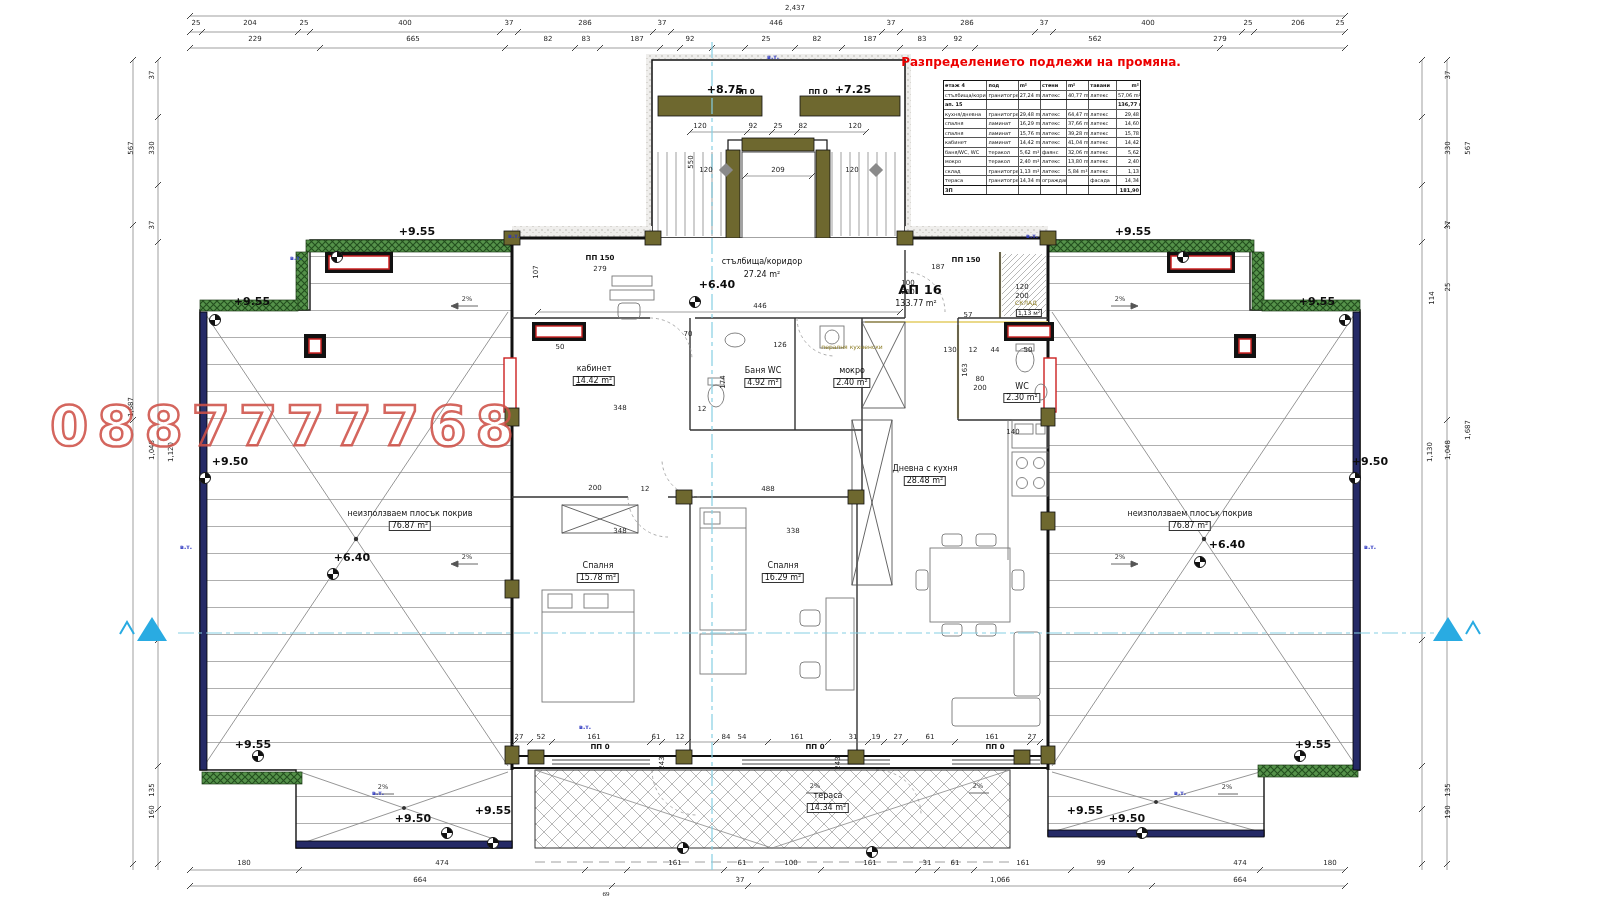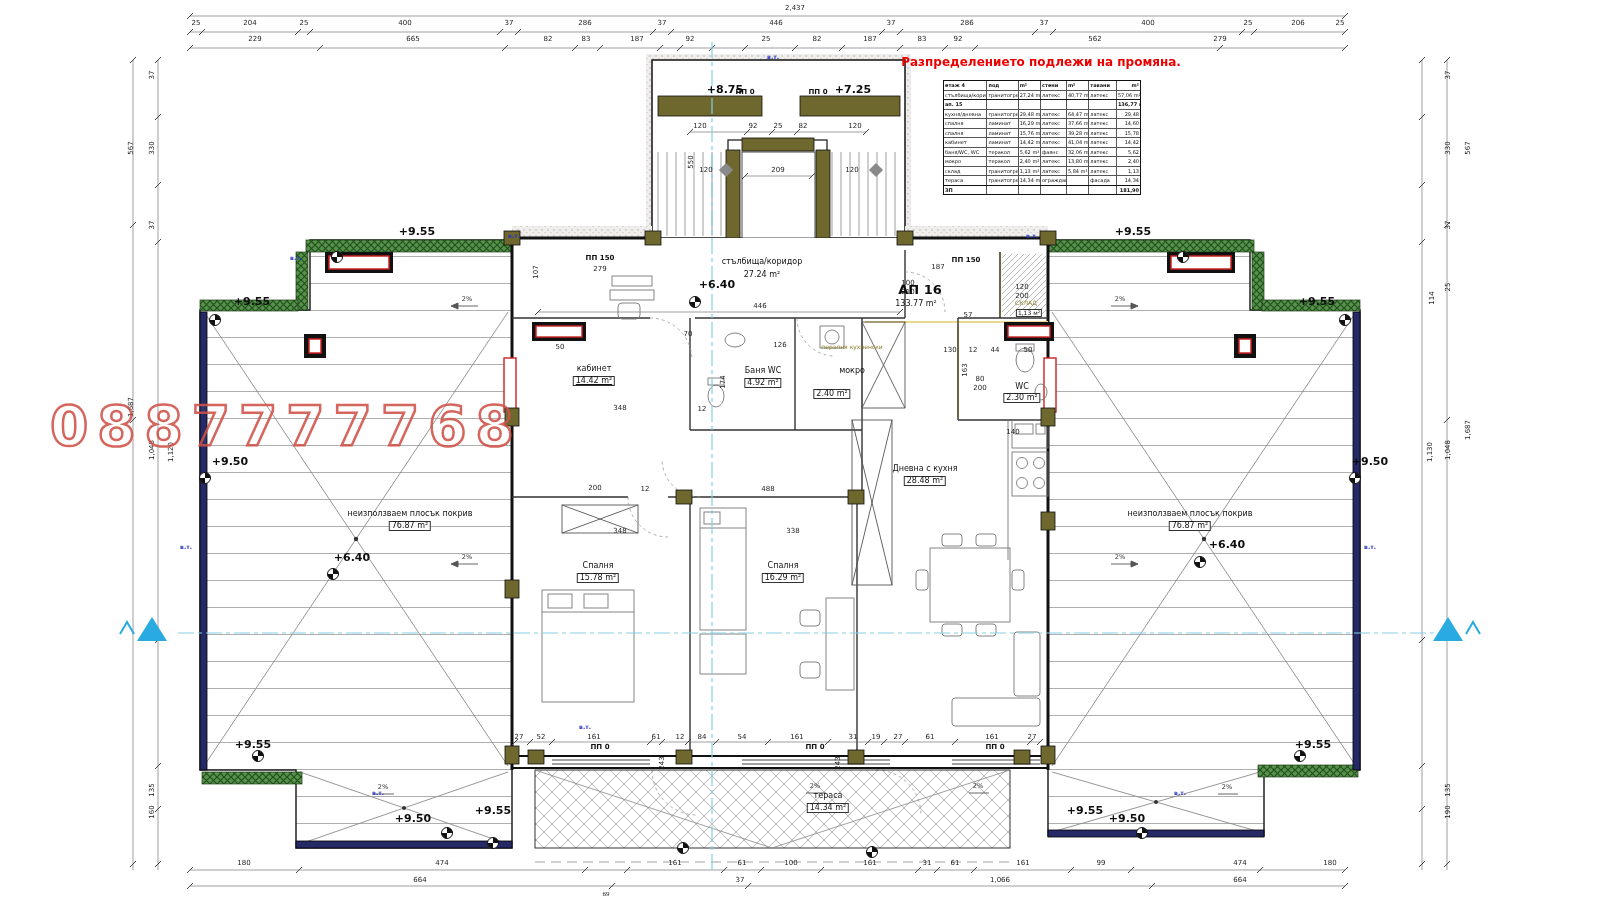--- a/index.html
+++ b/index.html
@@ -474,21 +474,21 @@
       <span class="ann d" style="left: 995px; top: 350px;">44</span>
       <span class="ann d" style="left: 1028px; top: 350px;">50</span>
       <span class="ann d" style="left: 980px; top: 379px;">80</span>
       <span class="ann d" style="left: 980px; top: 388px;">200</span>
       <span class="ann d" style="left: 1013px; top: 432px;">140</span>
       <span class="ann d" style="left: 519px; top: 737px;">27</span>
       <span class="ann d" style="left: 541px; top: 737px;">52</span>
       <span class="ann d" style="left: 594px; top: 737px;">161</span>
       <span class="ann d" style="left: 656px; top: 737px;">61</span>
       <span class="ann d" style="left: 680px; top: 737px;">12</span>
-      <span class="ann d" style="left: 702px; top: 737px;">84</span>
+      <span class="ann d" style="left: 726px; top: 737px;">84</span>
       <span class="ann d" style="left: 742px; top: 737px;">54</span>
       <span class="ann d" style="left: 797px; top: 737px;">161</span>
       <span class="ann d" style="left: 853px; top: 737px;">31</span>
       <span class="ann d" style="left: 876px; top: 737px;">19</span>
       <span class="ann d" style="left: 898px; top: 737px;">27</span>
       <span class="ann d" style="left: 930px; top: 737px;">61</span>
       <span class="ann d" style="left: 992px; top: 737px;">161</span>
       <span class="ann d" style="left: 1032px; top: 737px;">27</span>
       <span class="ann d" style="left: 244px; top: 863px;">180</span>
       <span class="ann d" style="left: 442px; top: 863px;">474</span>
@@ -552,21 +552,21 @@
       <span class="ann e" style="left: 1085px; top: 810px;">+9.55</span>
       <span class="ann big" style="left: 920px; top: 289px;">АП 16</span>
       <span class="ann r" style="left: 762px; top: 262px;">стълбища/коридор</span>
       <span class="ann r" style="left: 762px; top: 275px;">27.24 m²</span>
       <span class="ann r" style="left: 916px; top: 304px;">133.77 m²</span>
       <span class="ann r" style="left: 594px; top: 369px;">кабинет</span>
       <span class="ann rb" style="left: 594px; top: 381px; text-decoration: underline;">14.42 m²</span>
       <span class="ann r" style="left: 763px; top: 371px;">Баня WC</span>
       <span class="ann rb" style="left: 763px; top: 383px;">4.92 m²</span>
       <span class="ann r" style="left: 852px; top: 371px;">мокро</span>
-      <span class="ann rb" style="left: 832px; top: 383px; margin-top: 11px;">2.40 m²</span>
+      <span class="ann rb" style="left: 852px; top: 383px;">2.40 m²</span>
       <span class="ann r" style="left: 1022px; top: 387px;">WC</span>
       <span class="ann rb" style="left: 1022px; top: 398px;">2.30 m²</span>
       <span class="ann o" style="left: 1026px; top: 303px;">СКЛАД</span>
       <span class="ann sb" style="left: 1029px; top: 313px;">1,13 м²</span>
       <span class="ann r" style="left: 598px; top: 566px;">Спалня</span>
       <span class="ann rb" style="left: 598px; top: 578px;">15.78 m²</span>
       <span class="ann r" style="left: 783px; top: 566px;">Спалня</span>
       <span class="ann rb" style="left: 783px; top: 578px;">16.29 m²</span>
       <span class="ann r" style="left: 925px; top: 469px;">Дневна с кухня</span>
       <span class="ann rb" style="left: 925px; top: 481px;">28.48 m²</span>

